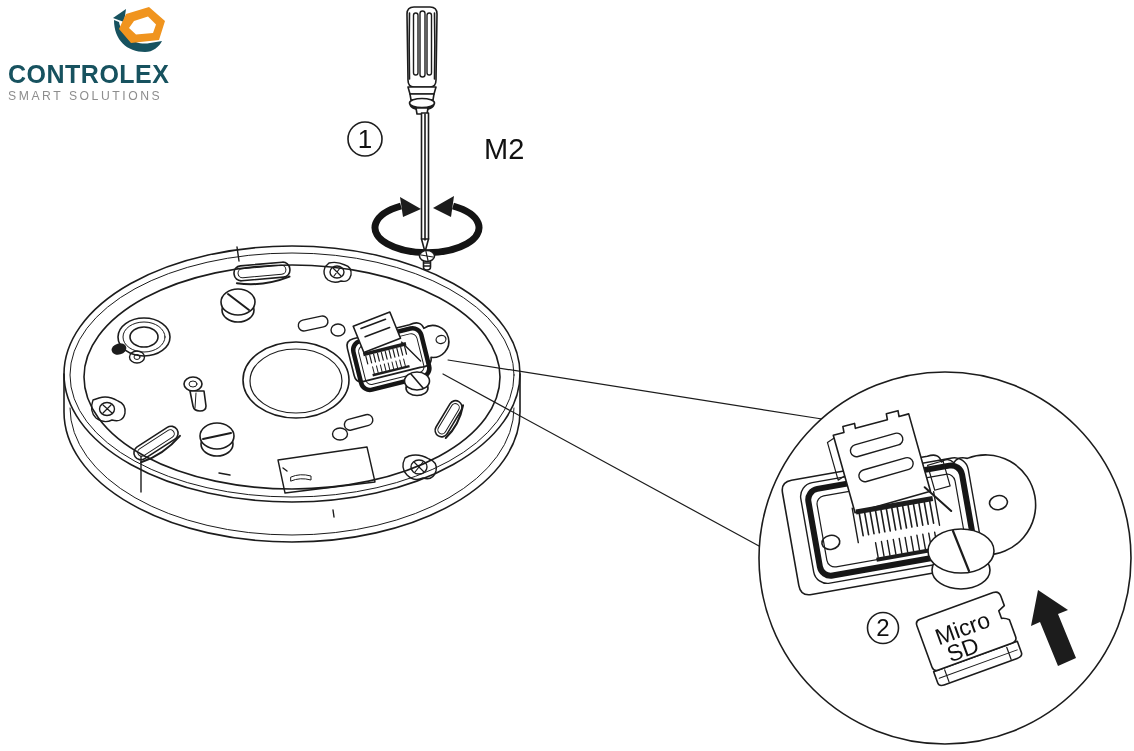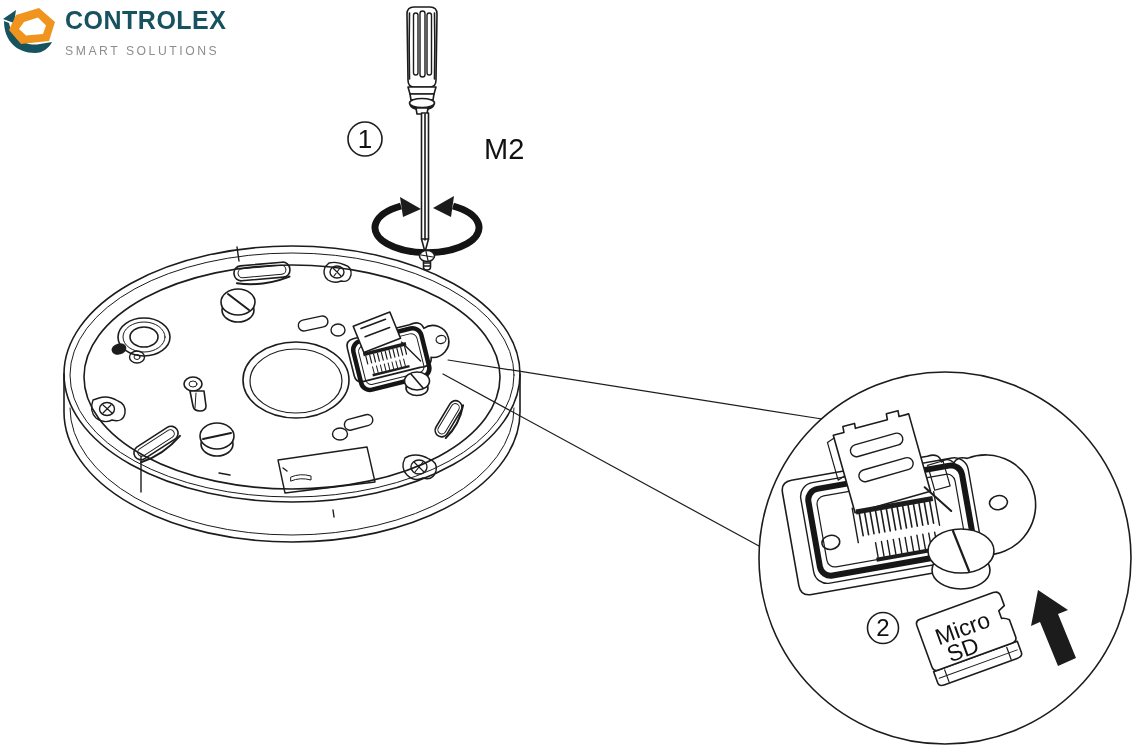--- a/index.html
+++ b/index.html
@@ -4,24 +4,24 @@
 <style>
   :root{
     --brand-teal:#17525f;
     --brand-orange:#f0941e;
     --tagline-gray:#8d8d8d;
     --line:#1c1c1c;
   }
   html,body{margin:0;padding:0;background:#fff;}
   .stage{position:relative;width:1134px;height:751px;background:#fff;overflow:hidden;
          font-family:"Liberation Sans",sans-serif;}
-  .logo{position:absolute;left:2px;top:2px;display:flex;align-items:flex-end;}
+  .logo{position:absolute;left:2px;top:2px;display:flex;align-items:flex-end;flex-direction:column;}
   .logo-text{margin-left:6px;padding-top:6px;}
   .brand{font-size:25px;font-weight:bold;letter-spacing:.5px;color:var(--brand-teal);line-height:1;}
-  .tagline{font-size:12.2px;letter-spacing:2.55px;color:var(--tagline-gray);margin-top:12px;line-height:1;}
+  .tagline{font-size:12.2px;letter-spacing:2.55px;color:var(--tagline-gray);margin-top:3px;line-height:1;}
   svg text{font-family:"Liberation Sans",sans-serif;fill:#111;}
   .ln{fill:none;stroke:var(--line);stroke-width:1.6;stroke-linecap:round;stroke-linejoin:round;}
   .t1{stroke-width:1;} .t12{stroke-width:1.2;} .t14{stroke-width:1.4;} .t2{stroke-width:2;} .t22{stroke-width:2.2;}
   .wh{fill:#fff;stroke:var(--line);stroke-width:1.6;stroke-linecap:round;stroke-linejoin:round;}
   .blk{fill:var(--line);stroke:none;}
 </style>
 </head>
 <body>
 
 <div class="stage">

